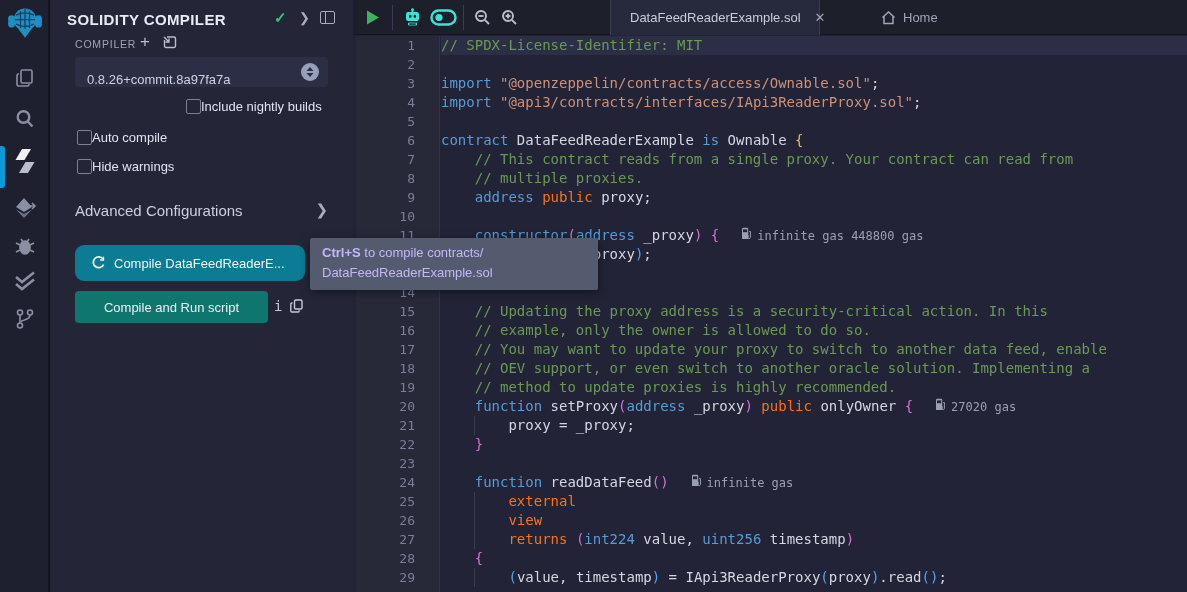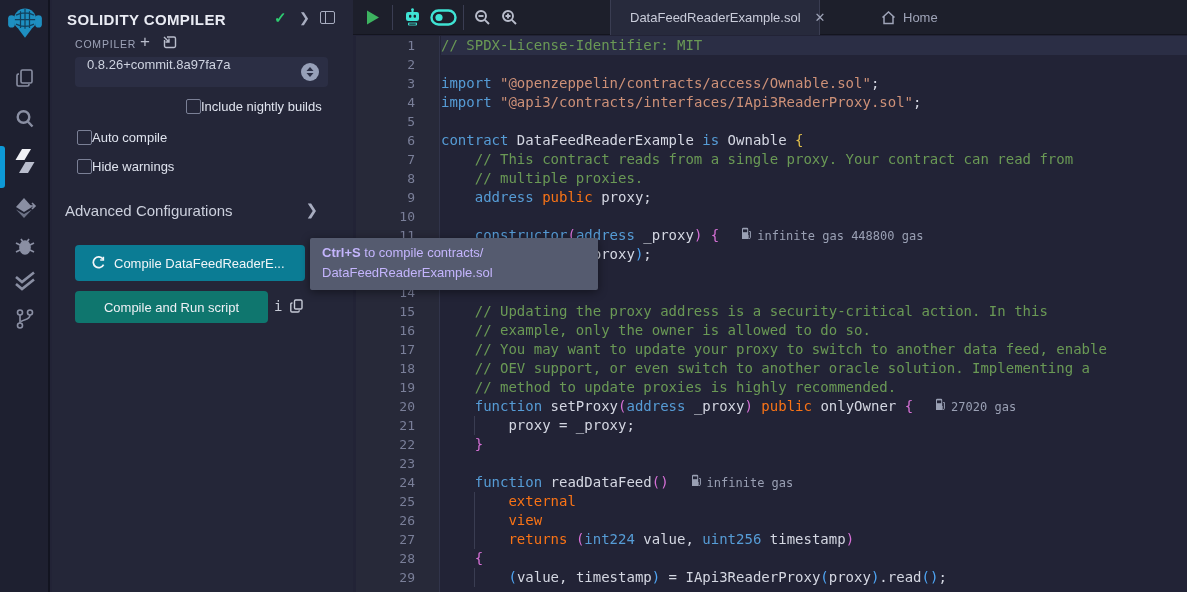--- a/index.html
+++ b/index.html
@@ -25,41 +25,41 @@
   .hdr-split { position:absolute; left:268px; top:11px; width:15px; height:13px;
     border:1.6px solid #a8adc0; border-radius:2px; }
   .hdr-split::after { content:""; position:absolute; left:3.5px; top:0; bottom:0;
     width:1.6px; background:#a8adc0; }
   .sec-label { position:absolute; left:23px; top:38px; font-size:10.5px; letter-spacing:.8px;
     color:#9da3b8; }
   .plus-ic { position:absolute; left:88px; top:32px; font-size:17px; color:#b9bdcc; }
   .load-ic { position:absolute; left:110px; top:35px; }
 
   .version-select { position:absolute; left:23px; top:57px; width:253px; height:30px;
-    background:#2b2e44; border-radius:4px; display:flex; align-items:flex-start;
+    background:#2b2e44; border-radius:4px; display:flex; align-items:flex-end;
     padding:0 12px; cursor:pointer; }
   .version-select .vtext { font-size:13px; color:#ced3e0; }
   .stepper { position:absolute; right:9px; top:6px; width:18px; height:18px;
     border-radius:50%; background:#97a0b8; display:flex; align-items:center; justify-content:center; }
 
   .chk-row { position:absolute; display:flex; align-items:center; gap:0; cursor:pointer; }
   .chk { width:15px; height:15px; border:1px solid #7b8096; border-radius:2px;
     background:transparent; flex:0 0 auto; }
   .chk-label { font-size:13px; color:#dfe3ee; }
   .row-nightly { left:134px; top:99px; }
   .row-auto { left:25px; top:130px; }
   .row-hide { left:25px; top:159px; }
 
-  .adv-row { position:absolute; left:13px; top:201px; width:253px; display:flex;
+  .adv-row { position:absolute; left:23px; top:201px; width:253px; display:flex;
     justify-content:space-between; align-items:center; cursor:pointer; }
   .adv-label { font-size:15px; color:#ccd0dd; }
   .adv-chev { color:#a8adc0; font-size:15px; }
 
   .compile-btn { position:absolute; left:23px; top:245px; width:230px; height:36px;
-    background:#0b7c94; border:none; border-radius:4px; color:#f2f5f8; font-size:13px;
+    background:#0b7c94; border:none; border-radius:9px; color:#f2f5f8; font-size:13px;
     font-family:"Liberation Sans", sans-serif; display:flex; align-items:center;
     gap:9px; padding-left:16px; cursor:pointer; white-space:nowrap; overflow:hidden; }
   .run-btn { position:absolute; left:23px; top:291px; width:193px; height:32px;
     background:#0f766e; border:none; border-radius:4px; color:#eef0f5; font-size:13px;
     font-family:"Liberation Sans", sans-serif; cursor:pointer; }
   .info-i { position:absolute; left:222px; top:298px; color:#c6cad6;
     font-family:"DejaVu Sans Mono", monospace; font-size:14px; cursor:pointer; }
   .copy-ic { position:absolute; left:238px; top:299px; cursor:pointer; }
 
   

